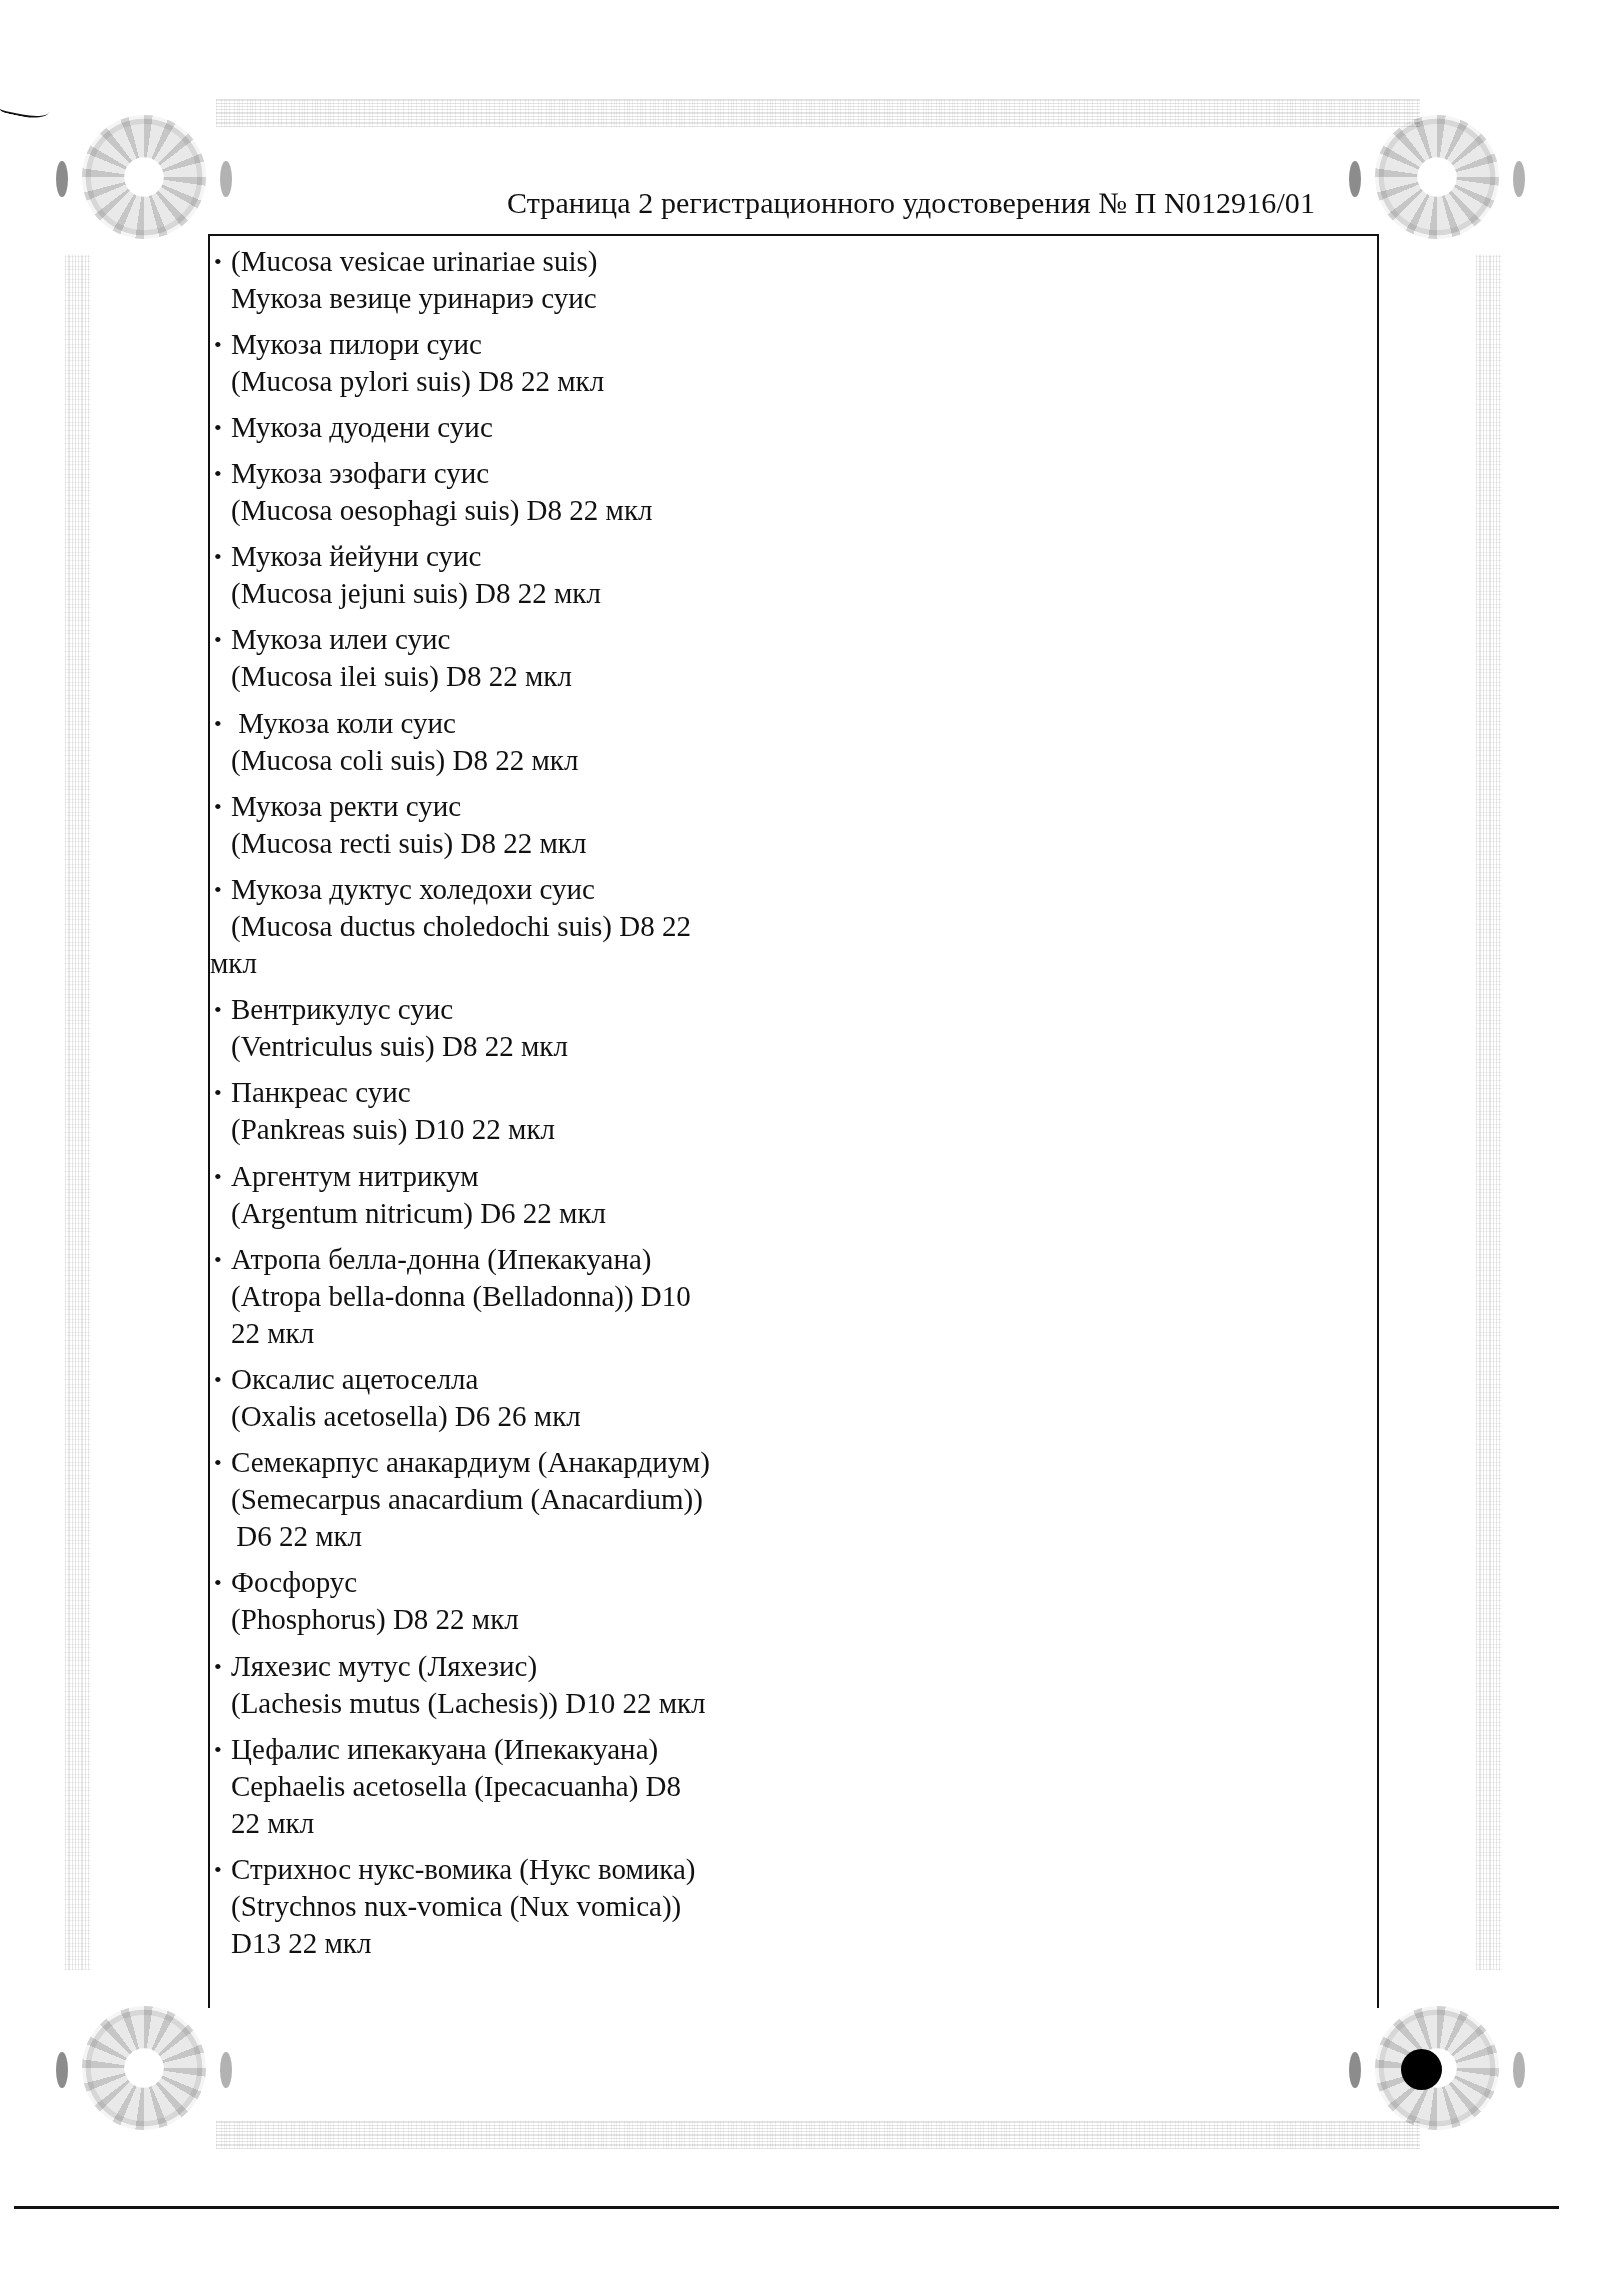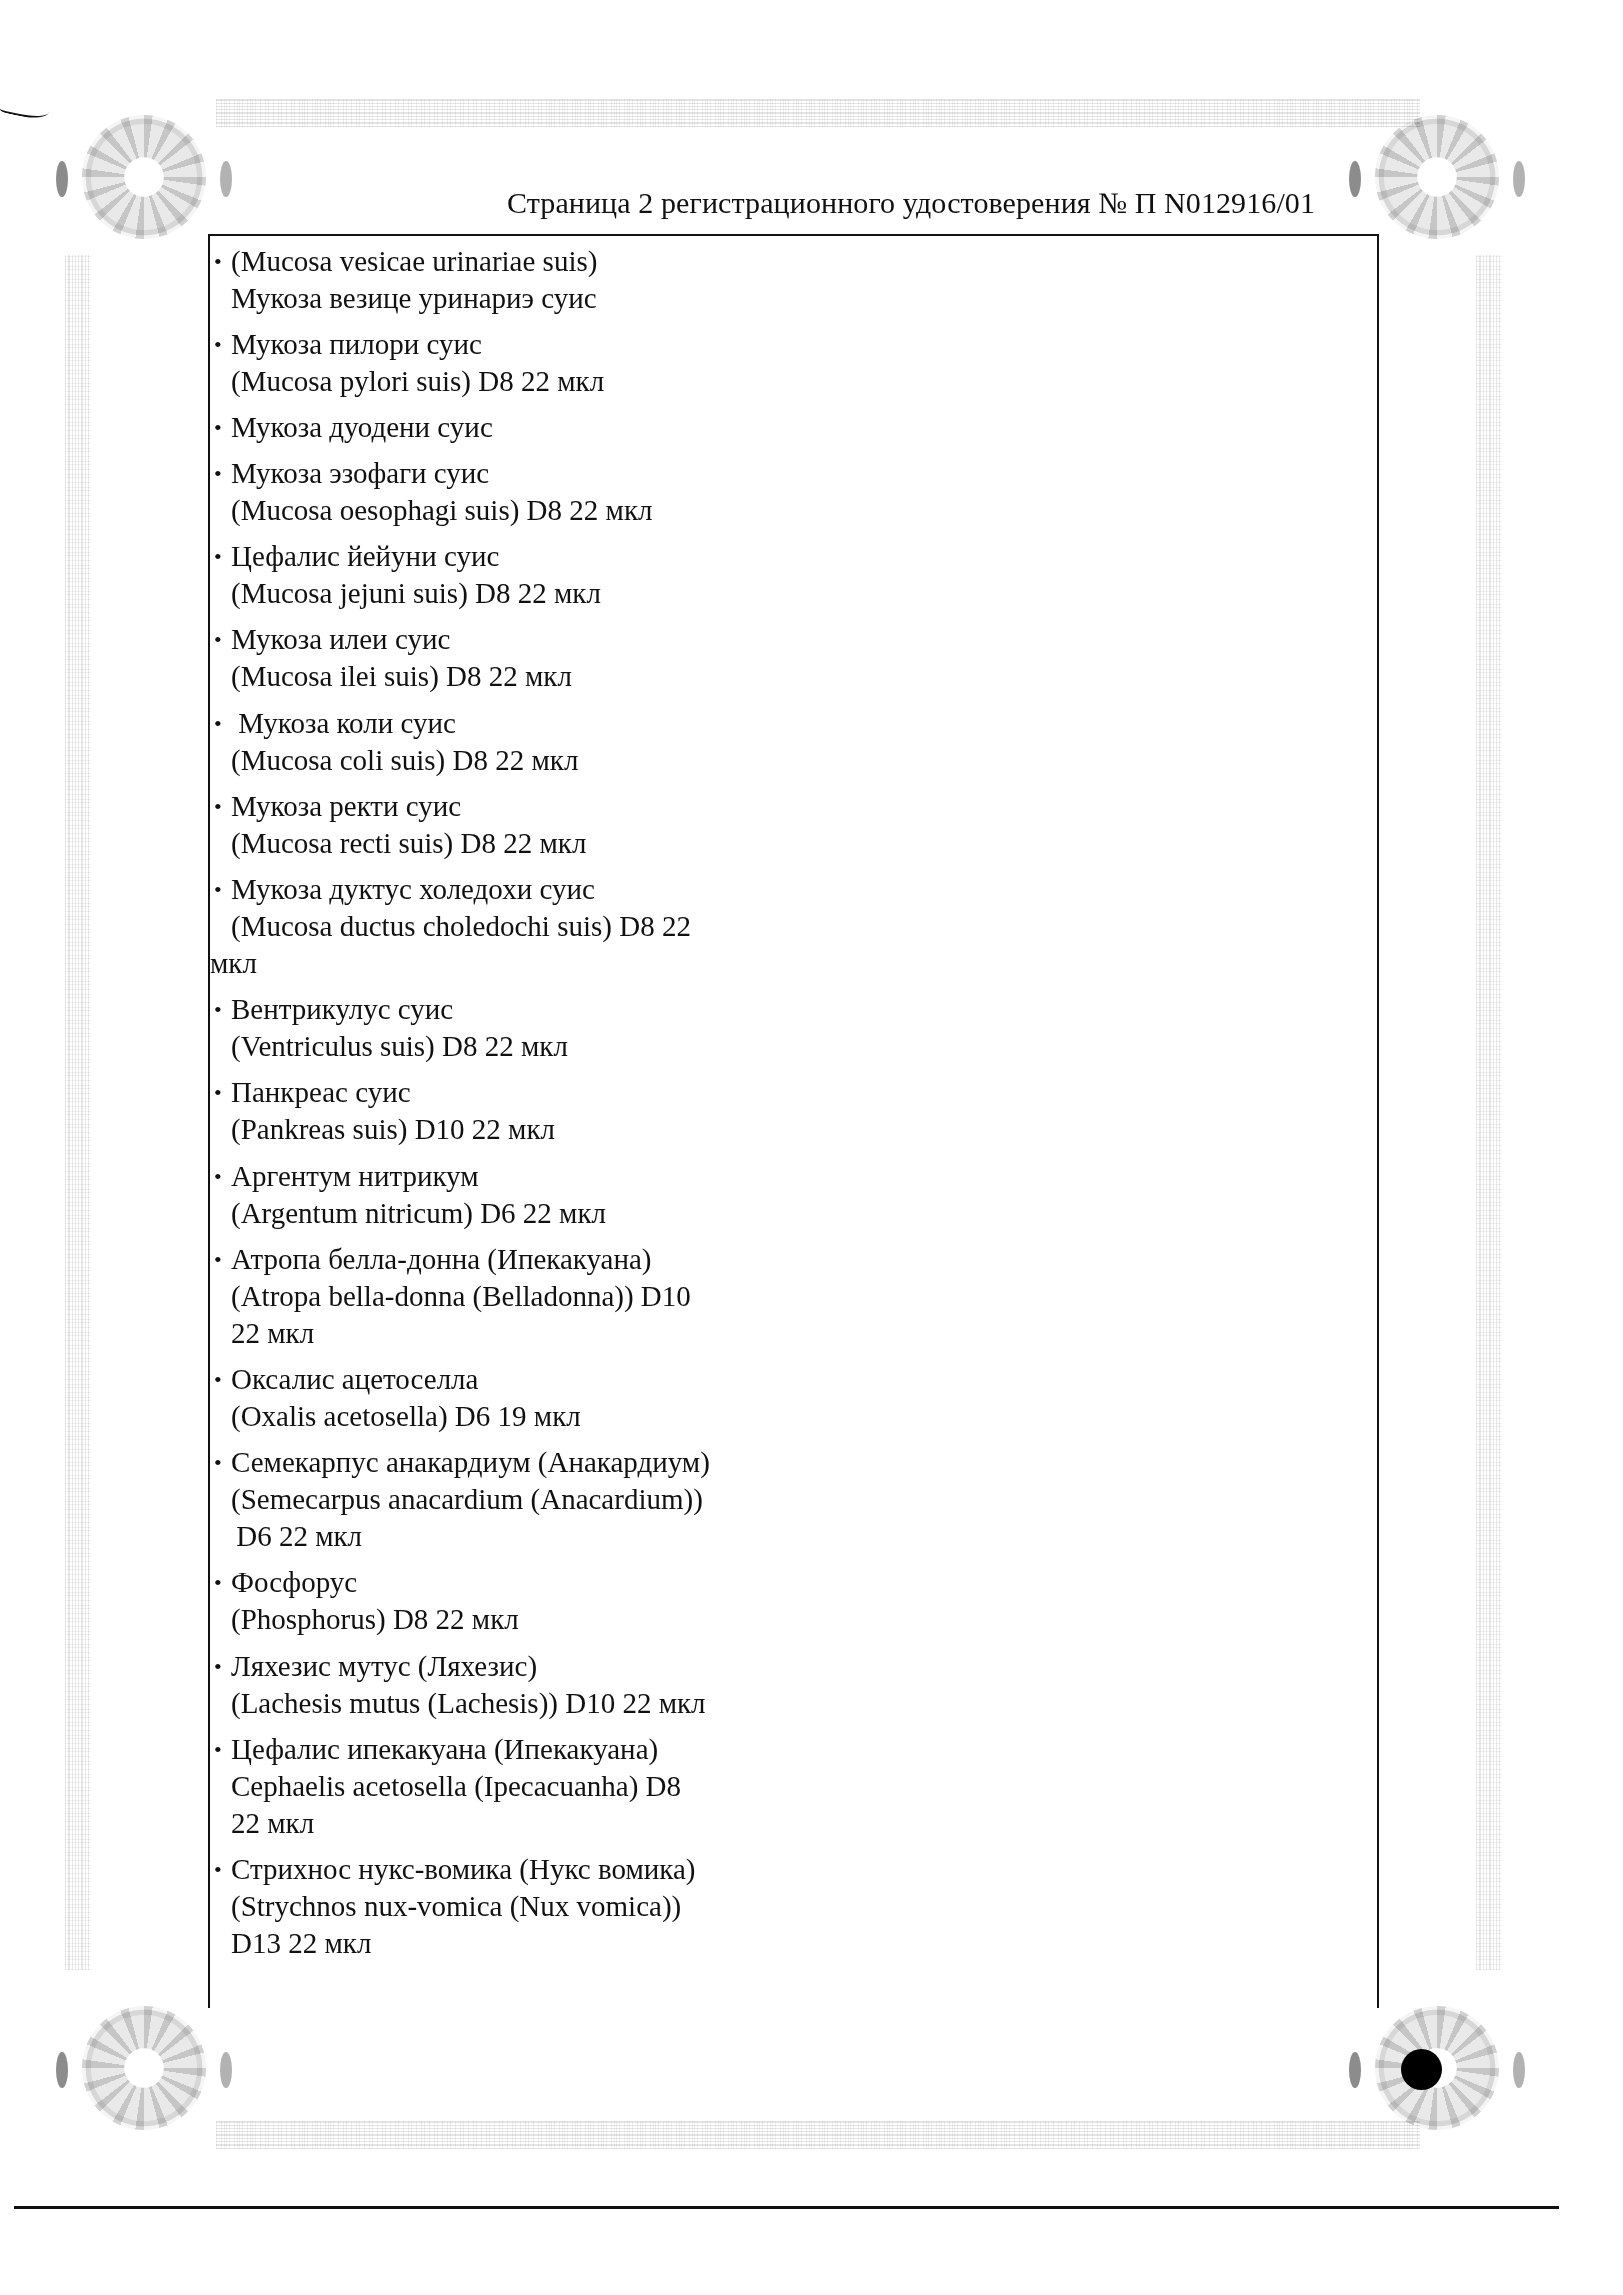--- a/index.html
+++ b/index.html
@@ -118,21 +118,21 @@
           <span class="bullet">•</span>
           <span class="line">Мукоза дуодени суис</span>
         </li>
       <li class="ingredient">
           <span class="bullet">•</span>
           <span class="line">Мукоза эзофаги суис</span>
           <span class="line latin">(Mucosa oesophagi suis) D8 22 мкл</span>
         </li>
       <li class="ingredient">
           <span class="bullet">•</span>
-          <span class="line">Цефалис йейуни суис</span>
+          <span class="line">Мукоза йейуни суис</span>
           <span class="line latin">(Mucosa jejuni suis) D8 22 мкл</span>
         </li>
       <li class="ingredient">
           <span class="bullet">•</span>
           <span class="line">Мукоза илеи суис</span>
           <span class="line latin">(Mucosa ilei suis) D8 22 мкл</span>
         </li>
       <li class="ingredient">
           <span class="bullet">•</span>
           <span class="line" style="white-space:pre"> Мукоза коли суис</span>
@@ -166,21 +166,21 @@
         </li>
       <li class="ingredient">
           <span class="bullet">•</span>
           <span class="line">Атропа белла-донна (Ипекакуана)</span>
           <span class="line latin">(Atropa bella-donna (Belladonna)) D10</span>
           <span class="line">22 мкл</span>
         </li>
       <li class="ingredient">
           <span class="bullet">•</span>
           <span class="line">Оксалис ацетоселла</span>
-          <span class="line latin">(Oxalis acetosella) D6 19 мкл</span>
+          <span class="line latin">(Oxalis acetosella) D6 26 мкл</span>
         </li>
       <li class="ingredient">
           <span class="bullet">•</span>
           <span class="line">Семекарпус анакардиум (Анакардиум)</span>
           <span class="line latin">(Semecarpus anacardium (Anacardium))</span>
           <span class="line" style="padding-left:5.2px">D6 22 мкл</span>
         </li>
       <li class="ingredient">
           <span class="bullet">•</span>
           <span class="line">Фосфорус</span>

